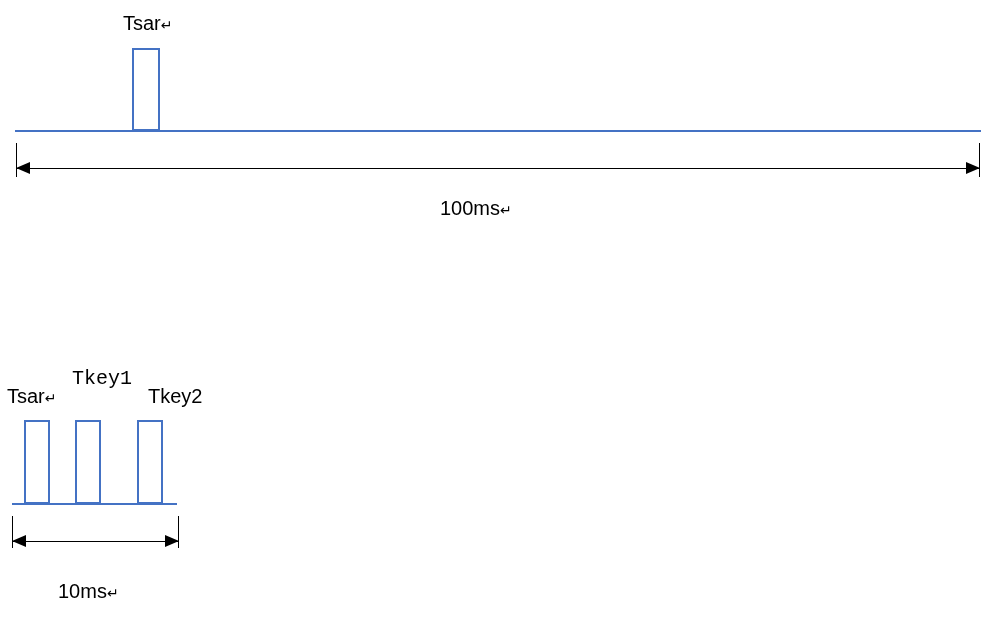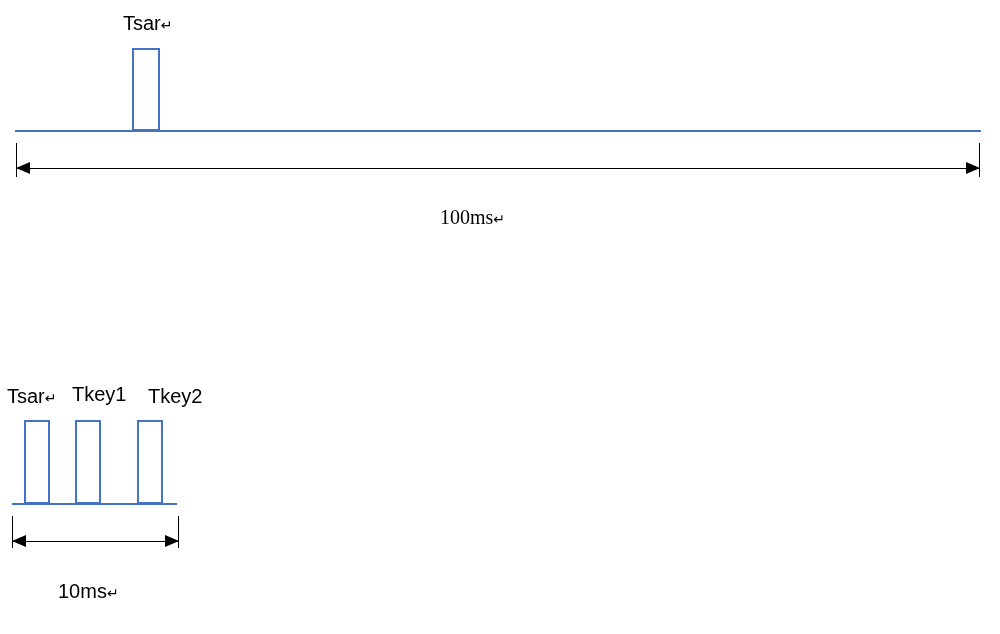--- a/index.html
+++ b/index.html
@@ -67,28 +67,28 @@
 <div class="pulse" style="left:132px; top:48px; width:28px; height:83px;"></div>
 
 <div class="baseline" style="left:15px; top:130px; width:966px;"></div>
 
 <div class="arrow-tick" style="left:16px; top:143px; height:34px;"></div>
 <div class="arrow-tick" style="left:979px; top:143px; height:34px;"></div>
 <div class="arrow-line" style="left:16px; top:168px; width:964px;"></div>
 <div class="arrow-head-left" style="left:16px; top:162px;"></div>
 <div class="arrow-head-right" style="left:966px; top:162px;"></div>
 
-<div class="label" style="left:440px; top:206px;font-family:Liberation Serif, serif;">
+<div class="label" style="left:440px; top:197px;">
   <span>100ms</span><span class="return-char">↵</span>
 </div>
 
 <div class="label" style="left:7px; top:385px;">
   <span>Tsar</span><span class="return-char">↵</span>
 </div>
-<div class="label" style="left:72px; top:383px;">
+<div class="label" style="left:72px; top:367px;font-family:Liberation Mono, monospace;">
   <span>Tkey1</span>
 </div>
 <div class="label" style="left:148px; top:385px;">
   <span>Tkey2</span>
 </div>
 
 <div class="pulse" style="left:24px; top:420px; width:26px; height:84px;"></div>
 <div class="pulse" style="left:75px; top:420px; width:26px; height:84px;"></div>
 <div class="pulse" style="left:137px; top:420px; width:26px; height:84px;"></div>
 

